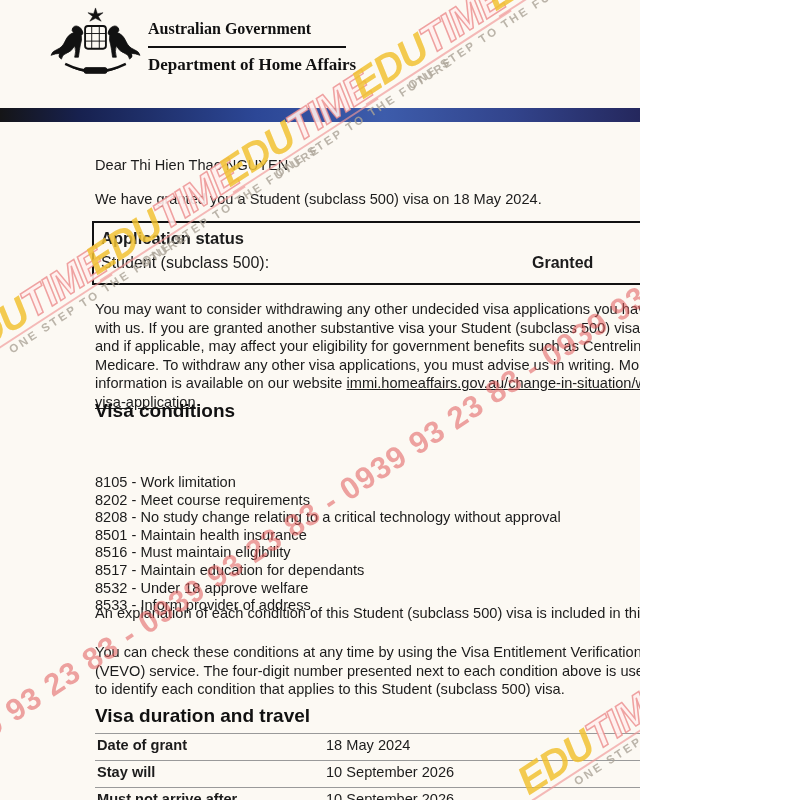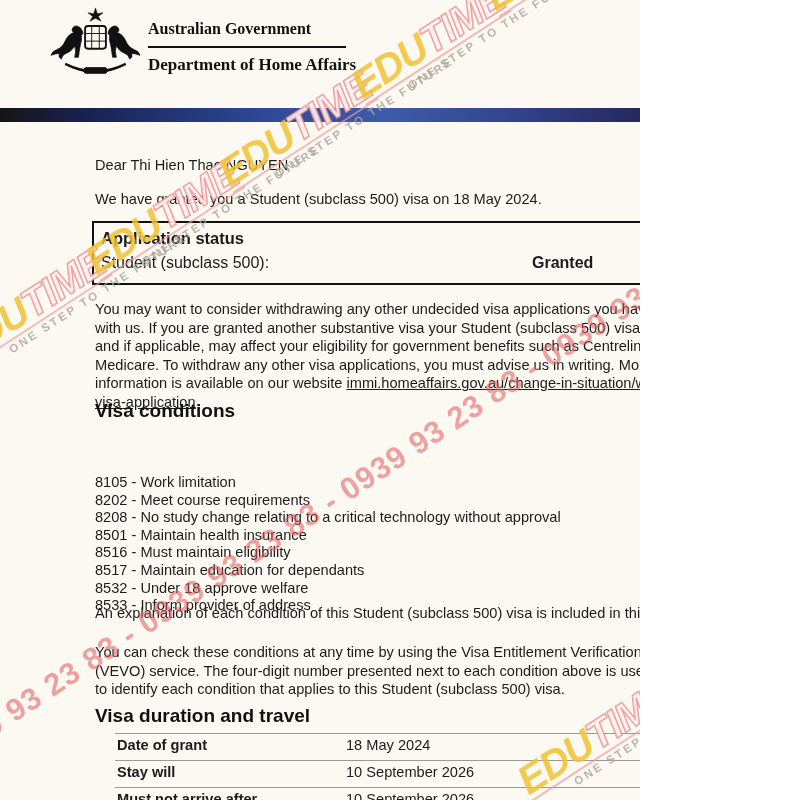--- a/index.html
+++ b/index.html
@@ -46,21 +46,21 @@
   .section-heading{font-size:19px;font-weight:bold;color:#111;}
   .h-conditions{top:400px;}
   .conditions-list{top:447px;margin-top:27px;}
   .cond-item{font-size:14.6px;line-height:17.6px;}
   .explanation{top:604px;width:640px;}
   .vevo-para{top:643px;width:630px;}
   .h-duration{top:705px;}
   .travel-table{position:absolute;left:95px;top:733px;width:610px;}
   .t-row{
     display:flex;border-top:1.5px solid #9a9a9a;
-    padding:3px 0 4px 2px;height:19px;margin-left:20px;
+    padding:3px 0 4px 2px;height:19px;
   }
   .t-label{width:229px;font-size:14.6px;font-weight:bold;}
   .t-value{font-size:14.6px;}
   
   .wm{pointer-events:none;}
   .wm-unit{
     position:absolute;width:230px;
     transform:translate(-50%,-50%) rotate(-33deg);
     z-index:5;
   }

